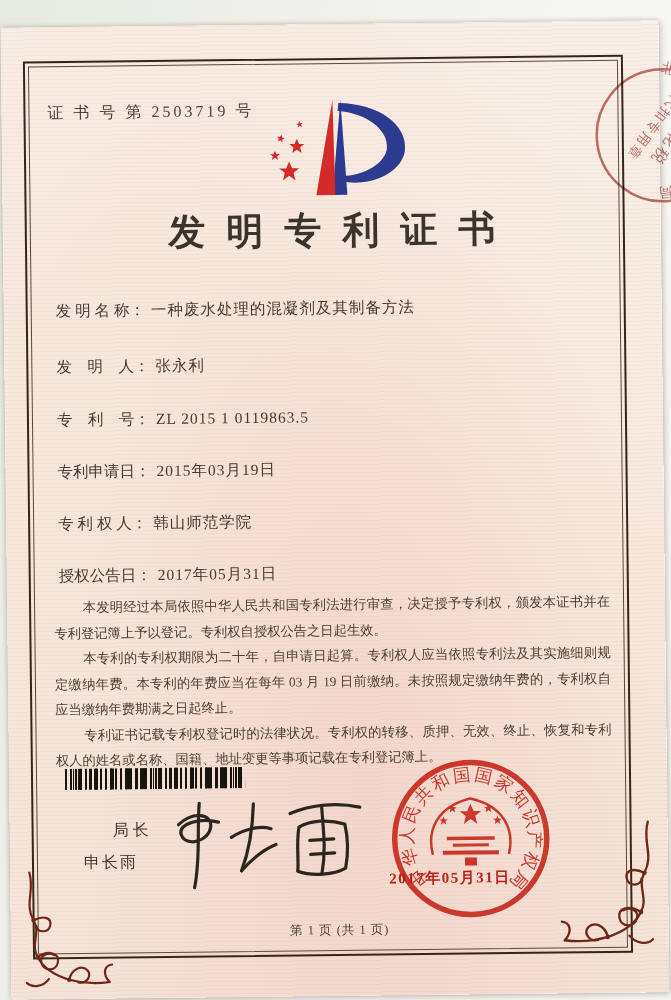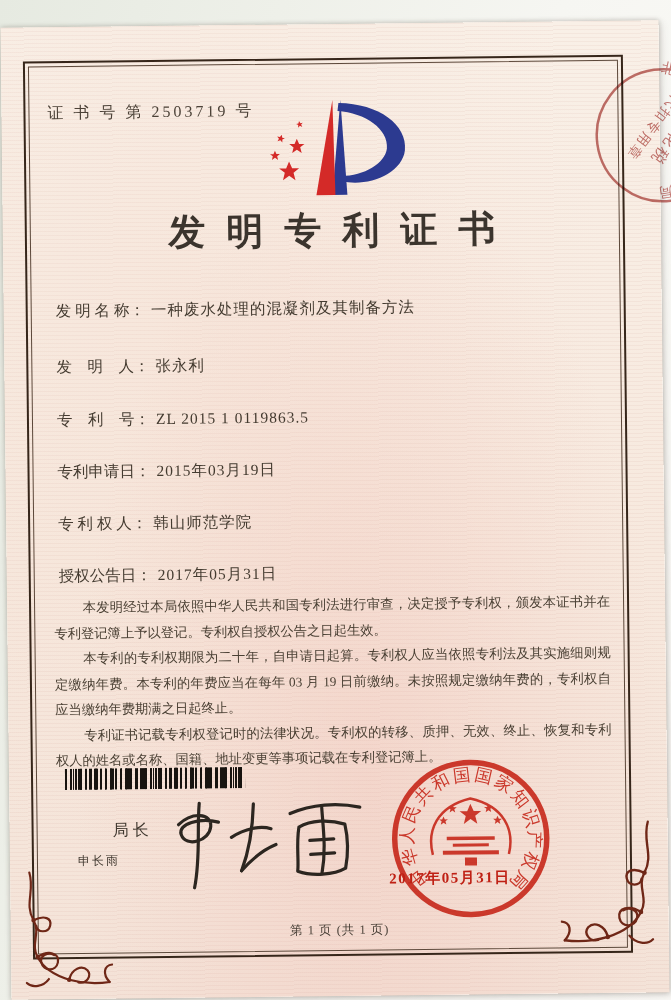--- a/index.html
+++ b/index.html
@@ -48,21 +48,21 @@
   }
   .body-text p{margin:0;text-indent:2.15em;}
   .barcode{
     position:absolute;left:56px;top:742px;width:180px;height:21px;
     background-image:
       repeating-linear-gradient(90deg,#17130f 0 2px,rgba(0,0,0,0) 2px 5px),
       repeating-linear-gradient(90deg,#17130f 0 1px,rgba(0,0,0,0) 1px 8px),
       repeating-linear-gradient(90deg,rgba(0,0,0,0) 0 13px,#17130f 13px 16px);
   }
   .director-title{position:absolute;left:69px;top:794px;font-size:16px;color:#3f372e;letter-spacing:4px;margin-left:34px;}
-  .director-name{position:absolute;left:68px;top:826px;font-size:12px;color:#3f372e;letter-spacing:2px;}
+  .director-name{position:absolute;left:74px;top:826px;font-size:16px;color:#3f372e;letter-spacing:2px;}
   .signature{position:absolute;left:158px;top:760px;width:210px;height:112px;}
   .seal{position:absolute;left:371px;top:726px;width:180px;height:180px;mix-blend-mode:multiply;opacity:.93;}
   .seal-date{
     position:absolute;left:379px;top:846px;font-size:15px;color:#bf2014;
     letter-spacing:1.5px;z-index:5;font-weight:600;
   }
   .footer{
     position:absolute;left:0;right:0;top:898px;text-align:center;
     font-size:12.5px;color:#4a4138;letter-spacing:1px;
   }

